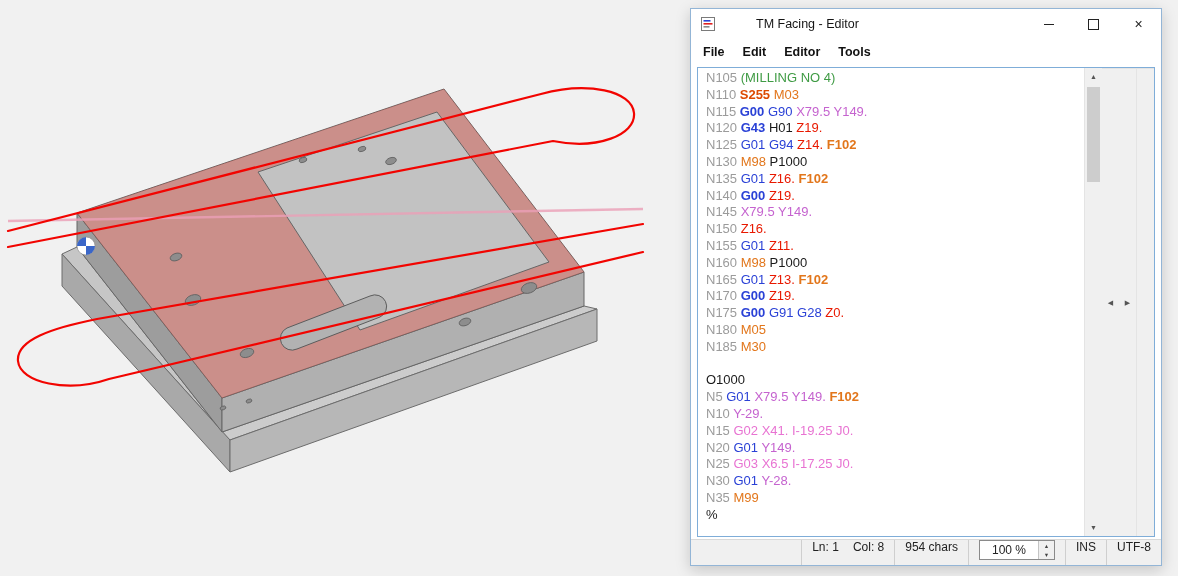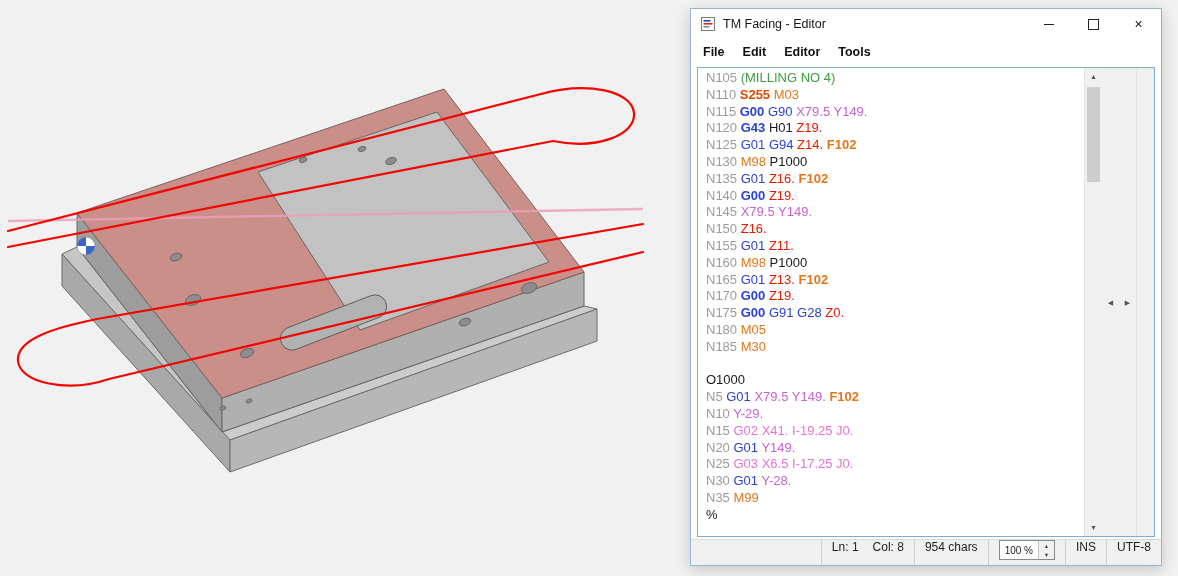--- a/index.html
+++ b/index.html
@@ -15,21 +15,21 @@
   
   .viewport{position:absolute;left:0;top:0;width:690px;height:576px;background:#f1f1f1;}
 
   
   .window{
     position:absolute;left:690px;top:8px;width:472px;height:558px;
     background:#ffffff;border:1px solid #93b5d6;box-sizing:border-box;
     box-shadow:0 4px 14px rgba(0,0,0,.18);
     display:flex;flex-direction:column;
   }
-  .titlebar{flex:0 0 30px;display:flex;align-items:center;padding-left:9px;background:#fff;}
+  .titlebar{flex:0 0 30px;display:flex;align-items:center;padding-left:9px;background:#fff;gap:33px;}
   .title-icon{width:16px;height:16px;margin-right:7px;flex:0 0 16px;}
   .title-text{font-size:12.5px;color:#151515;}
   .win-buttons{margin-left:auto;display:flex;height:100%;}
   .win-btn{width:45px;height:100%;display:flex;align-items:center;justify-content:center;color:#222;}
   .glyph-min{width:10px;height:1px;background:#222;display:block;}
   .glyph-max{width:9px;height:9px;border:1px solid #222;display:block;}
   .glyph-close{font-size:14px;line-height:1;color:#222;}
 
   .menubar{flex:0 0 26px;display:flex;align-items:center;padding-left:3px;background:#fff;font-size:12.5px;color:#111;font-weight:bold;}
   .menu-item{padding:4px 9px;cursor:default;}
@@ -67,21 +67,21 @@
   .scroll-corner{flex:0 0 17px;background:#f0f0f0;border-left:1px solid #e4e4e4;}
 
   .statusbar{
     flex:0 0 25px;margin-top:2px;background:#f0f0f0;border-top:1px solid #d9d9d9;
     display:flex;align-items:stretch;font-size:12px;color:#222;
   }
   .sb-spacer{flex:1;}
   .sb-cell{display:flex;padding:0 10px;border-left:1px solid #cfcfcf;white-space:nowrap;}
   .sb-gap{width:14px;display:inline-block;}
   .spinbox{display:flex;align-items:stretch;height:18px;background:#fff;border:1px solid #8a8a8a;}
-  .spin-val{display:flex;align-items:center;padding:0 5px;font-size:10px;}
+  .spin-val{display:flex;align-items:center;padding:0 12px;font-size:12px;}
   .spin-btns{width:15px;display:flex;flex-direction:column;border-left:1px solid #c4c4c4;background:#f0f0f0;}
   .spin-btn{flex:1;display:flex;align-items:center;justify-content:center;font-size:5.5px;color:#444;}
 </style>
 </head>
 <body>
 
 <div class="stage">
 
   <div class="viewport">
     <svg width="690" height="576" viewBox="0 0 690 576">

